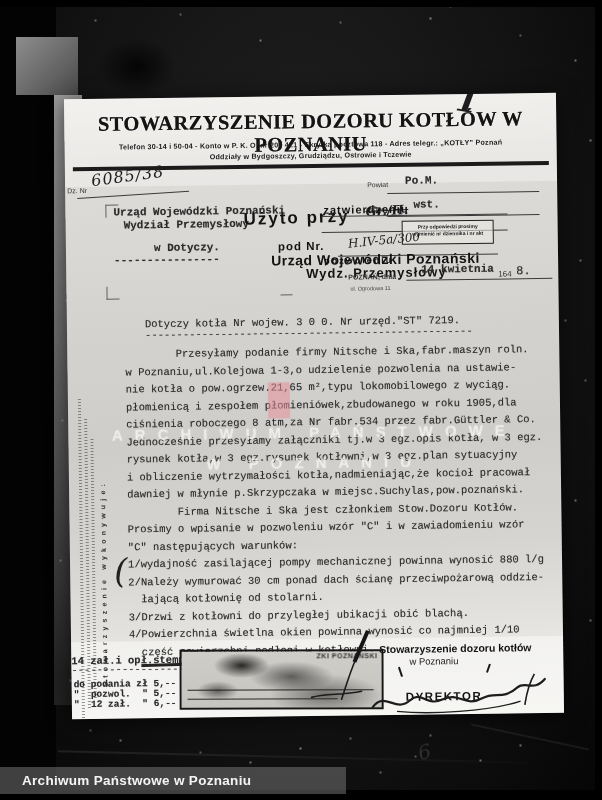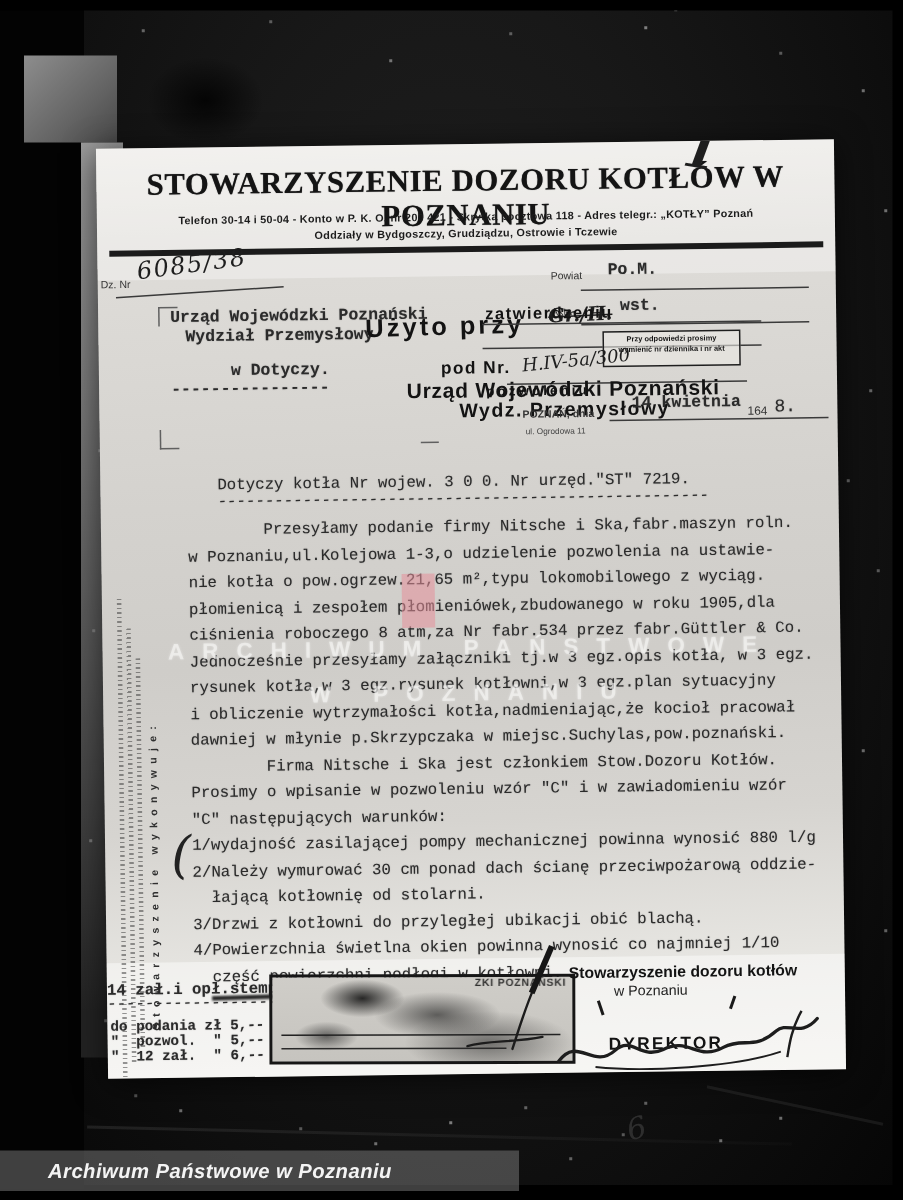--- a/index.html
+++ b/index.html
@@ -71,22 +71,22 @@
   .highlight{background:rgba(229,143,155,.55);}
   .reply-box{border:1.5px solid #1f1f1f;text-align:center;color:#181818;font-weight:bold;
       font-size:5px;line-height:7px;padding-top:2px;background:rgba(235,233,228,.6);}
   .receipt{border:2.5px solid #161616;transform:rotate(.6deg);
       background:radial-gradient(40px 18px at 30% 25%, rgba(10,10,10,.85), rgba(0,0,0,0) 70%),
                  radial-gradient(60px 22px at 55% 45%, rgba(20,20,20,.6), rgba(0,0,0,0) 70%),
                  radial-gradient(30px 14px at 18% 70%, rgba(15,15,15,.55), rgba(0,0,0,0) 70%),
                  radial-gradient(80px 30px at 72% 78%, rgba(25,25,25,.5), rgba(0,0,0,0) 70%),
                  linear-gradient(#cfcdc8,#c6c4bf);}
   .archbar{position:absolute;left:0;top:767px;width:346px;height:27px;background:rgba(126,126,126,.5);}
-  .archbar span{display:block;padding-left:32px;line-height:27px;font-size:13.5px;font-weight:bold;
-      color:#f4f4f4;letter-spacing:.3px;font-style:italic;}
+  .archbar span{display:block;padding-left:22px;line-height:27px;font-size:13.5px;font-weight:bold;
+      color:#f4f4f4;letter-spacing:.3px;}
 </style>
 </head>
 <body>
 
 <div class="stage">
   <div class="film"></div>
   <div class="left-col"></div>
   <div class="gray-card"></div>
   <div class="left-strip"></div>
   <div class="dark-blob"></div>
@@ -128,21 +128,21 @@
     <div class="abs stampy" style="left:258px;top:108px;font-size:11px;letter-spacing:1px;">zatwierdzeniu</div>
     <div class="abs hline" style="left:256px;top:120px;width:186px;"></div>
     <div class="abs stampy" style="left:258px;top:124px;font-size:9px;letter-spacing:2px;margin-top:36px;">pozwoleniu</div>
     <div class="abs hline" style="left:256px;top:136px;width:186px;"></div>
 
     <div class="abs reply-box" style="left:336px;top:126px;width:90px;height:20px;">
       <div>Przy odpowiedzi prosimy</div>
       <div>wymienić nr dziennika i nr akt</div>
     </div>
 
-    <div class="abs stampy" style="left:228px;top:144px;font-size:11.5px;letter-spacing:1px;">pod Nr.</div>
+    <div class="abs stampy" style="left:212px;top:144px;font-size:11.5px;letter-spacing:1px;">pod Nr.</div>
     <div class="abs hand" style="left:282px;top:138px;font-size:12px;transform:rotate(-5deg);">H.IV-5a/300</div>
     <div class="abs hline" style="left:272px;top:160px;width:160px;"></div>
 
     <div class="abs stampy" style="left:205px;top:156px;font-size:14px;letter-spacing:.5px;">Urząd Wojewódzki Poznański</div>
     <div class="abs stampy" style="left:240px;top:170px;font-size:13px;letter-spacing:1px;">Wydz. Przemysłowy</div>
     <div class="abs print-s" style="left:282px;top:178px;font-weight:bold;">POZNAŃ, dnia</div>
     <div class="abs" style="left:284px;top:190px;font-size:5.5px;color:#444;">ul. Ogrodowa 11</div>
     <div class="abs typed" style="left:355px;top:169px;font-size:11px;font-weight:bold;">14 kwietnia</div>
     <div class="abs hline" style="left:340px;top:185px;width:146px;"></div>
     <div class="abs" style="left:432px;top:176px;font-size:8px;color:#333;">164</div>

